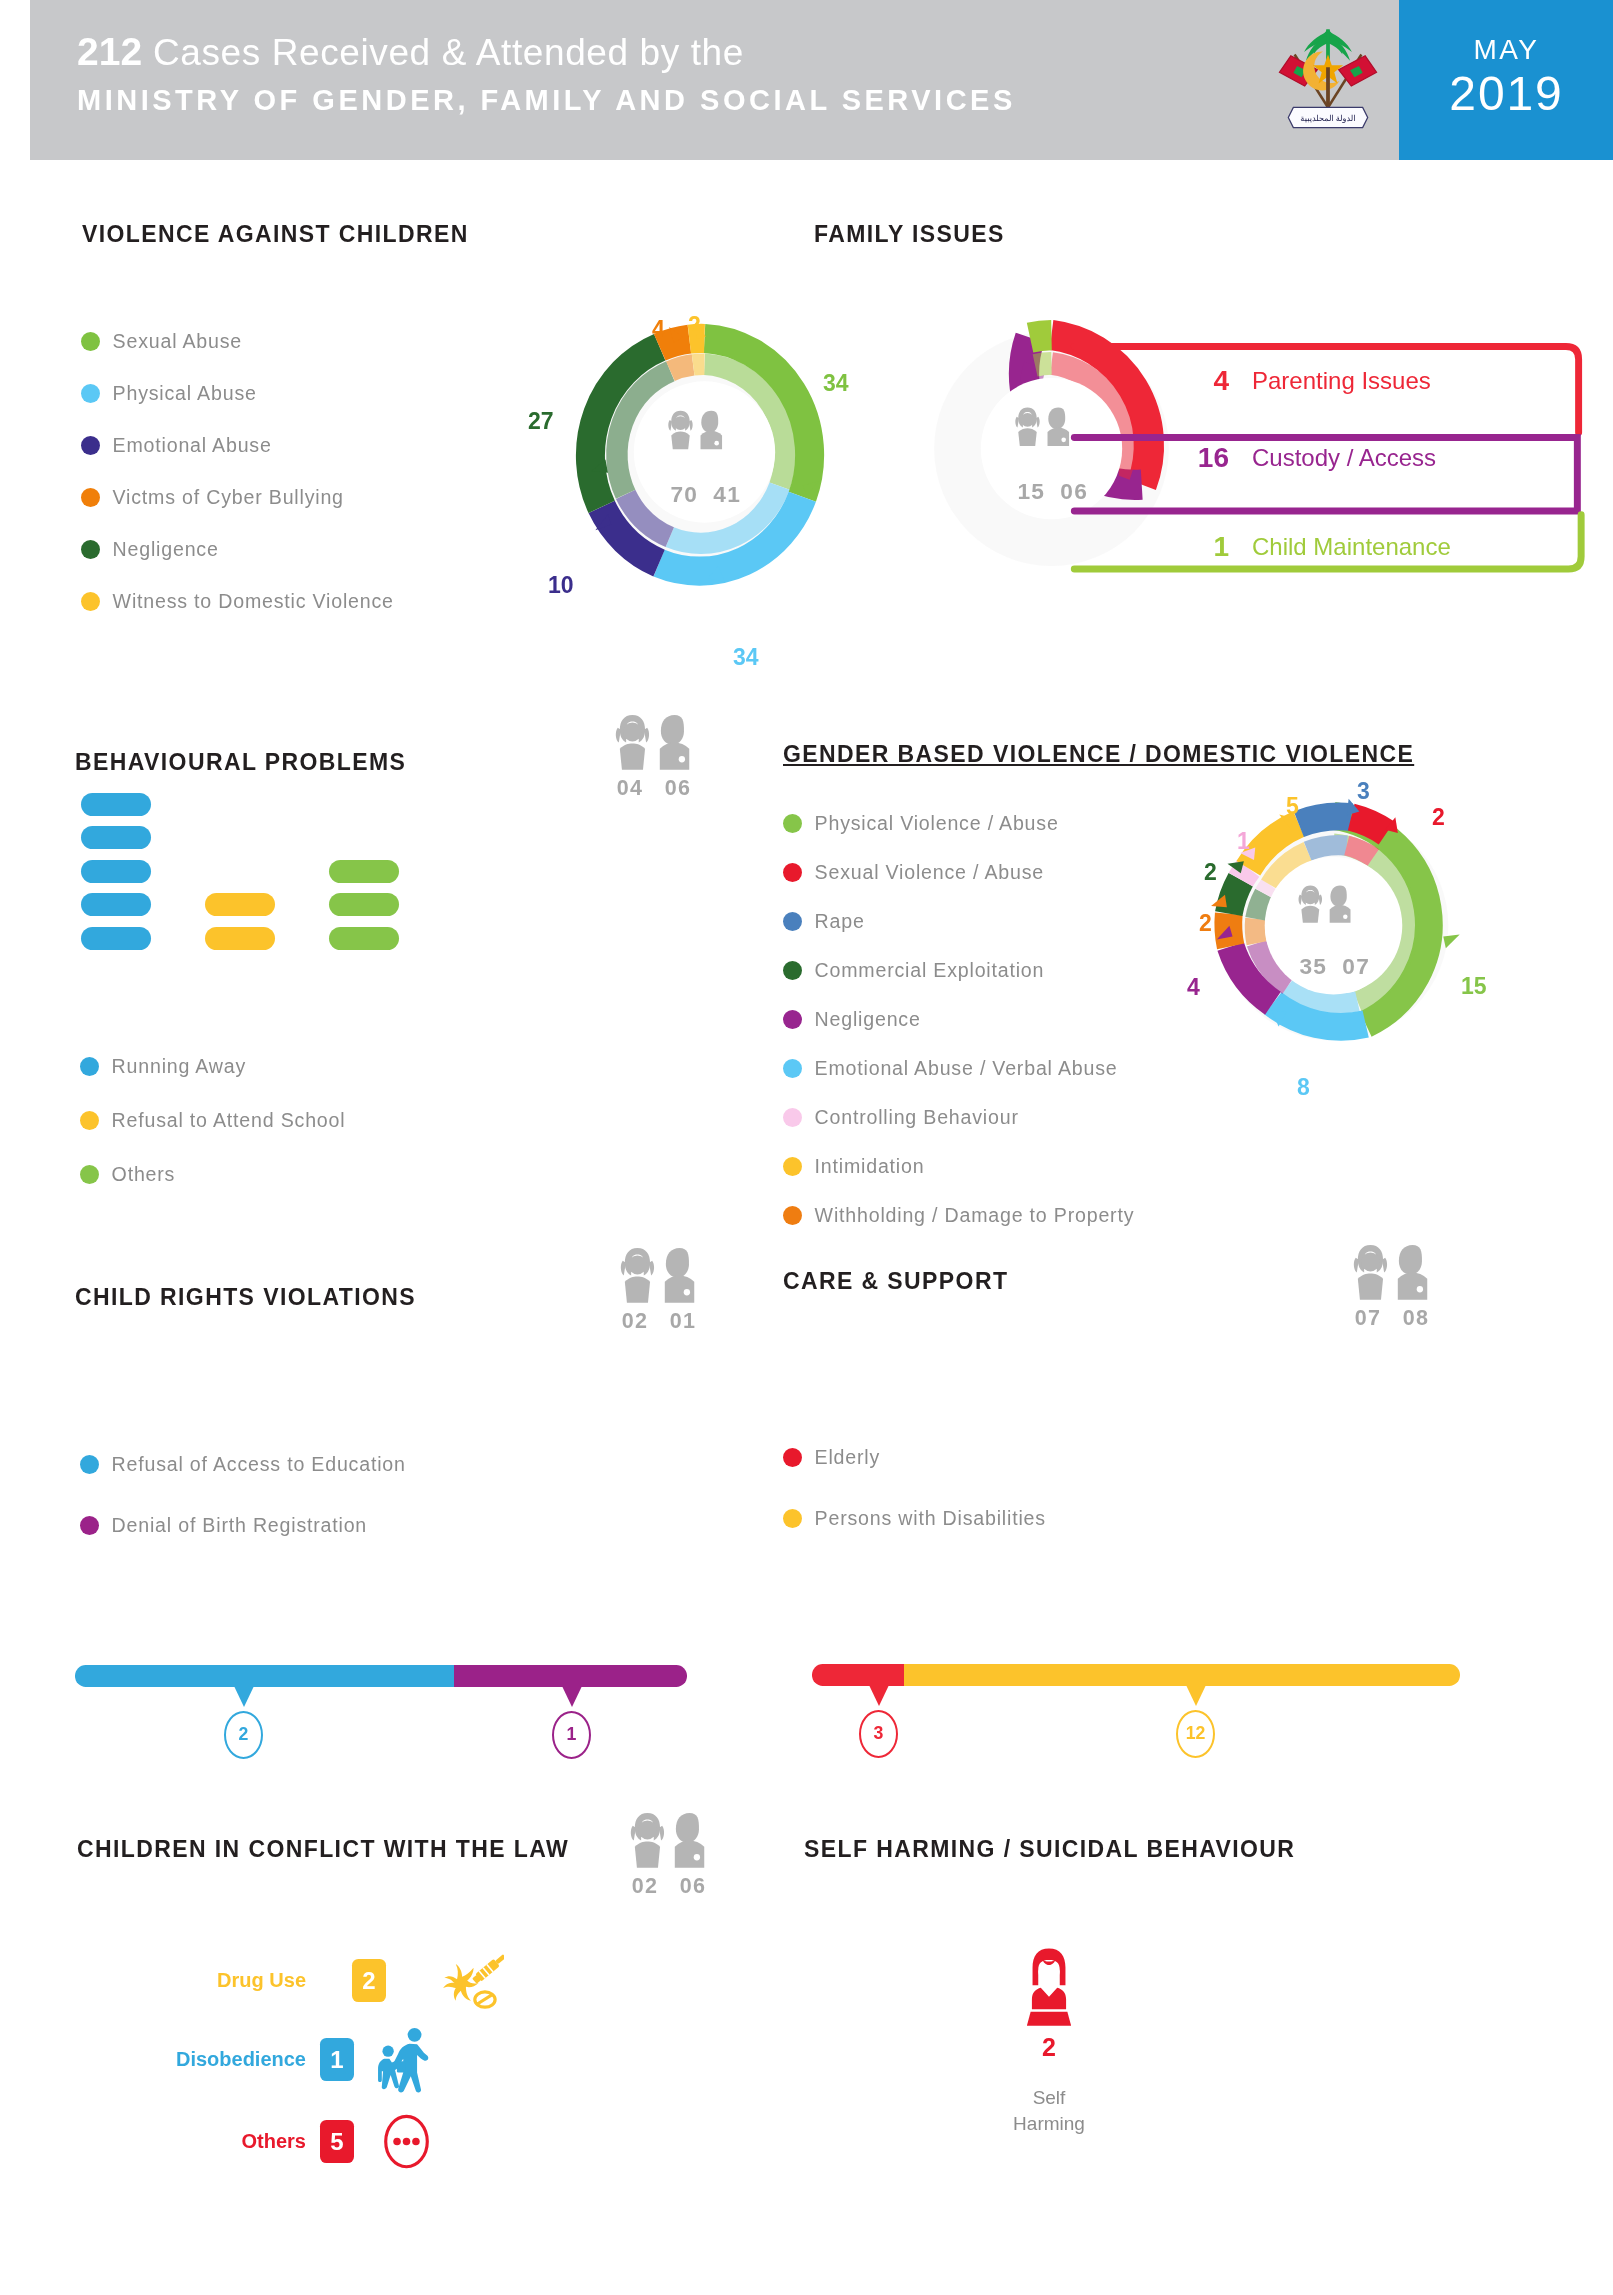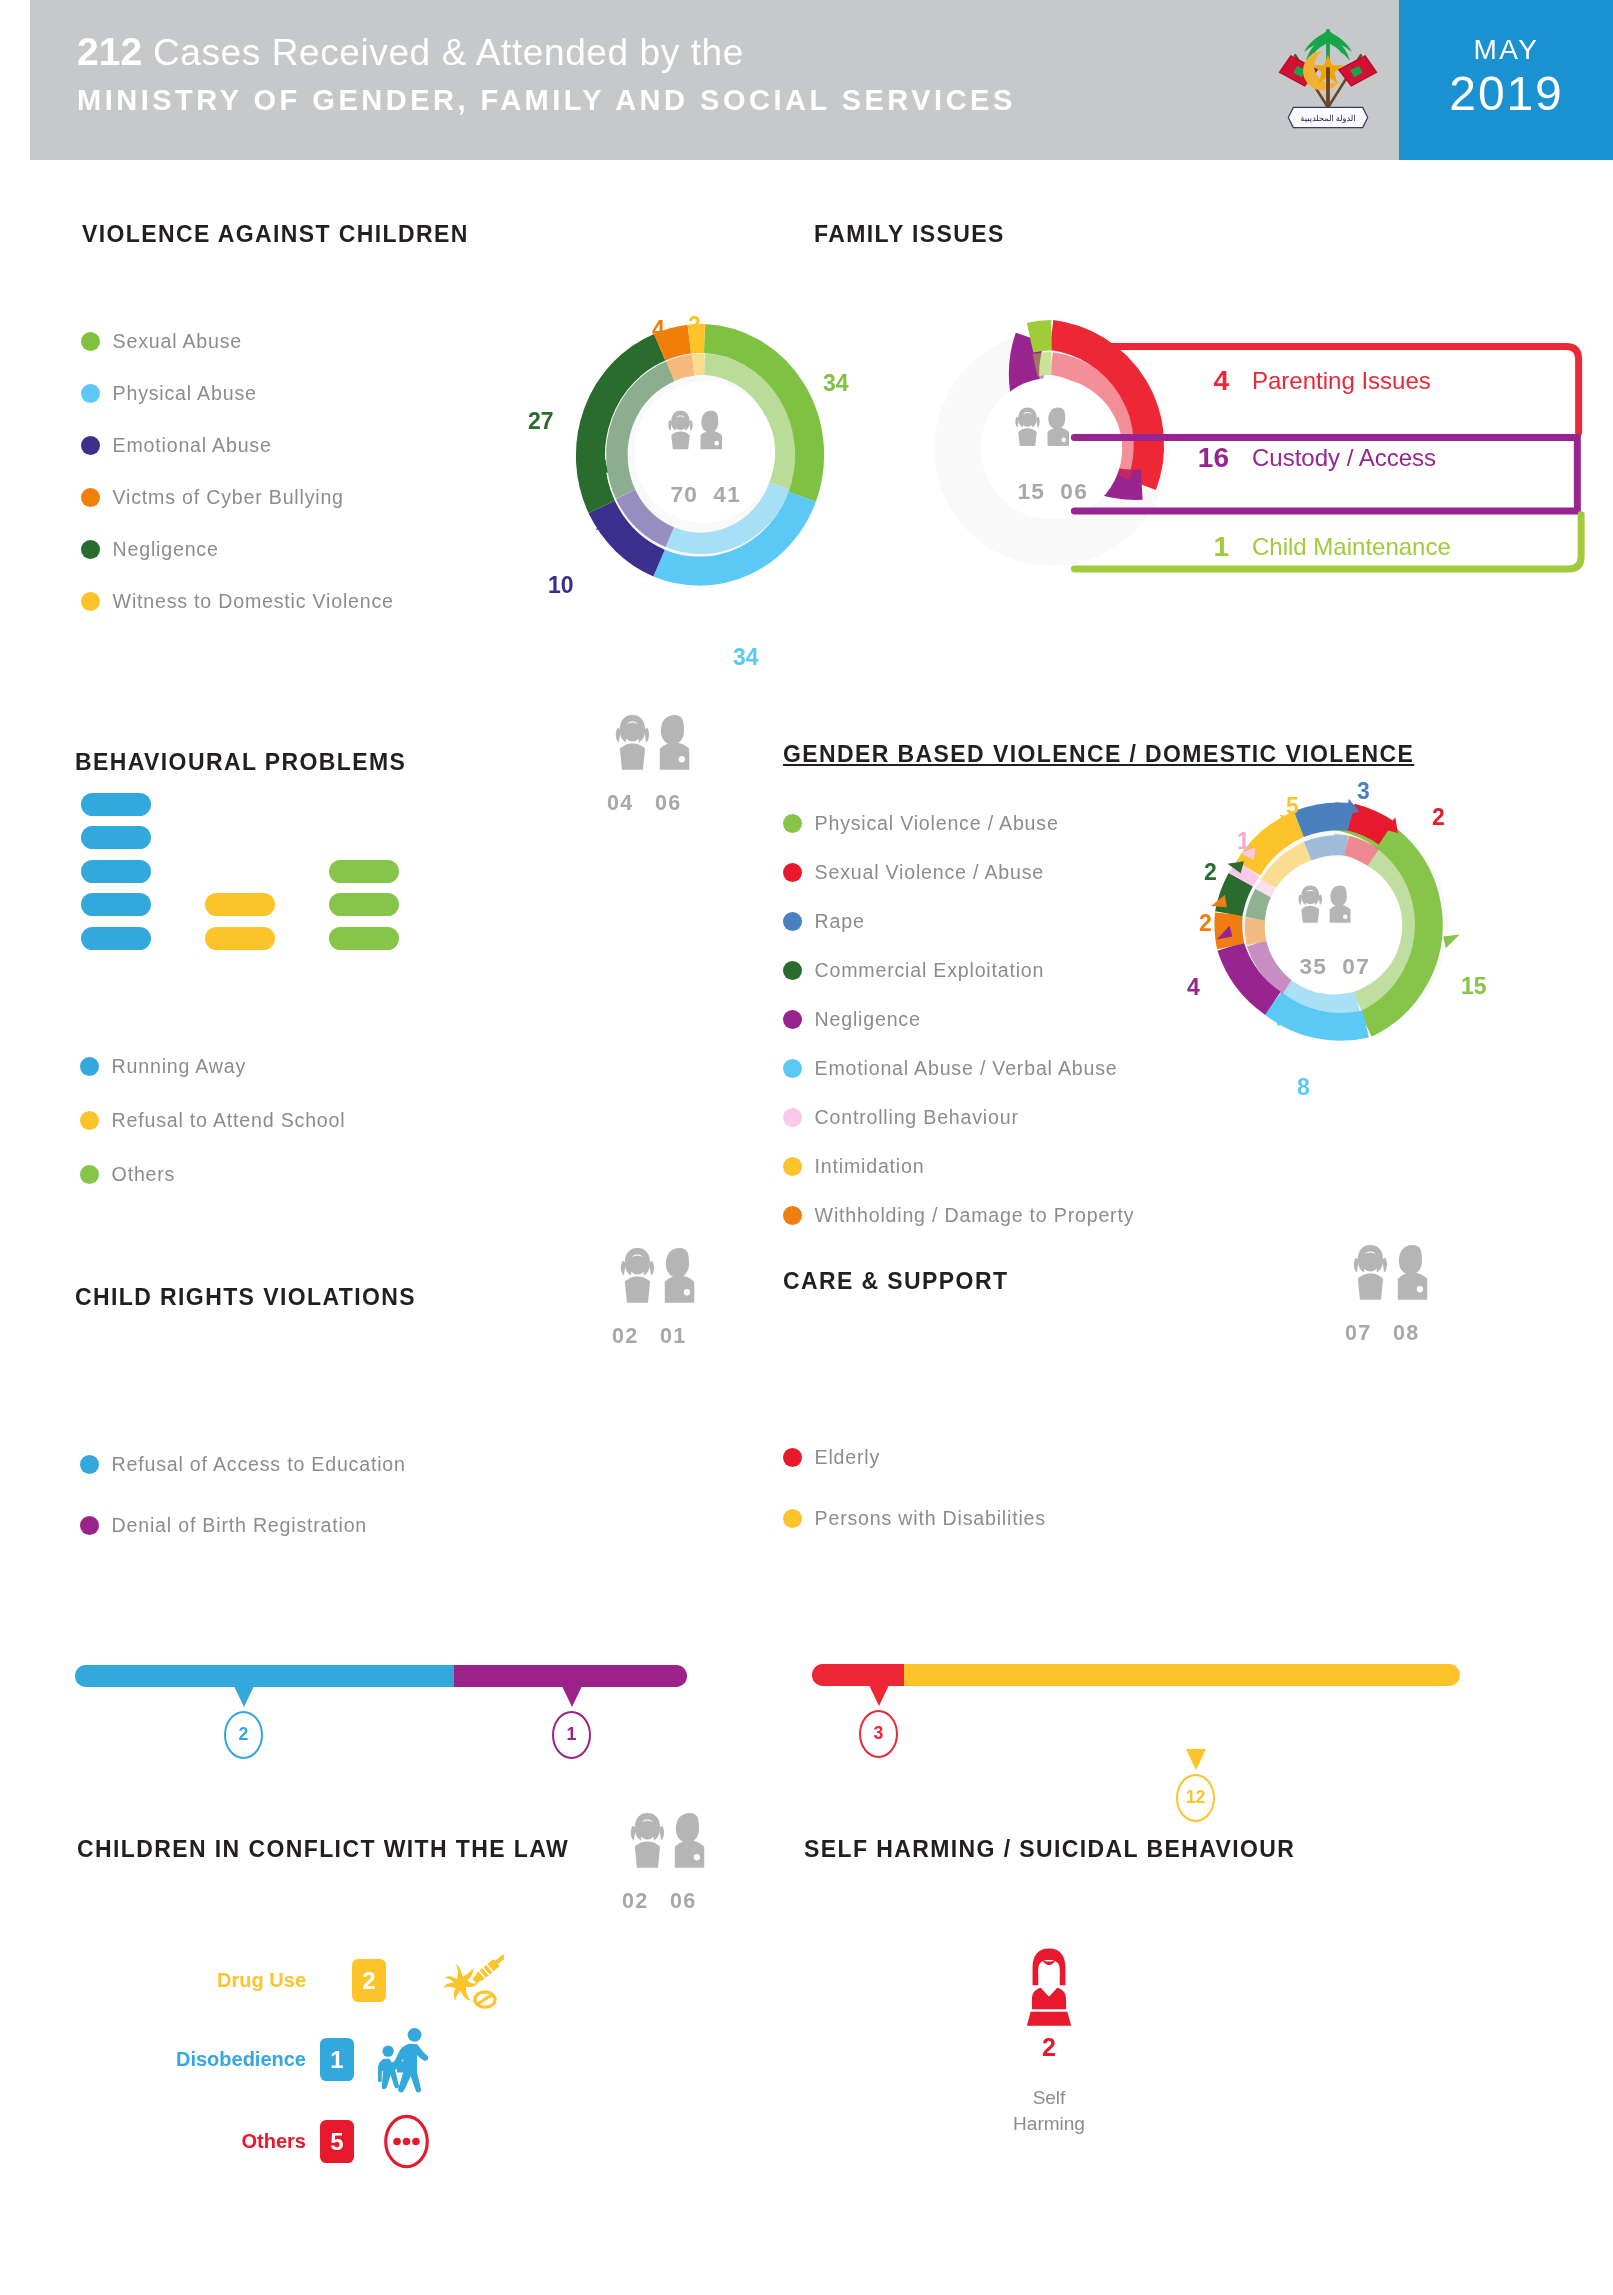--- a/index.html
+++ b/index.html
@@ -34,21 +34,21 @@
 
   
   .legend { position: absolute; }
   .legend-row { display: flex; align-items: center; height: 52px; }
   .legend-dot { width: 19px; height: 19px; border-radius: 50%; flex: 0 0 19px; }
   .legend-label { margin-left: 12.6px; font-size: 19.6px; color: #8c8c8c; letter-spacing: 0.8px; white-space: nowrap; font-weight: 300; }
 
   
   .couple { position: absolute; }
   .couple svg { display: block; }
-  .couple-nums { display: flex; gap: 21.5px; margin-top: 17px; }
+  .couple-nums { display: flex; justify-content: center; gap: 21.5px; margin-top: 2px; }
   .couple-num { font-size: 21.5px; font-weight: bold; color: #a8a8a8; letter-spacing: 1.3px; }
 
   
   .donut { position: absolute; }
   .donut svg { display: block; overflow: visible; }
   .donut-center-num { font-size: 36px; font-weight: bold; fill: #a8a8a8; letter-spacing: 2px; }
 
   .dlabel { position: absolute; font-weight: bold; font-size: 23px; }
 
   
@@ -482,21 +482,21 @@
   </div>
 
   <div class="sliderbar" style="left:812px; top:1664px; width:648px;">
     <div class="seg" style="width:92px; background:#ee2737"></div>
     <div class="seg" style="width:556px; background:#fcc32b"></div>
   </div>
   <div class="pin" style="left:859px; top:1685px;">
     <div class="pin-tri" style="border-top:21.5px solid #ee2737;"></div>
     <div class="pin-bubble" style="border-color:#ee2737; color:#ee2737;">3</div>
   </div>
-  <div class="pin" style="left:1176px; top:1749px;text-align:right;">
+  <div class="pin" style="left:1176px; top:1685px;text-align:right;">
     <div class="pin-tri" style="border-top:21.5px solid #fcc32b;"></div>
     <div class="pin-bubble" style="border-color:#fcc32b; color:#fcc32b;">12</div>
   </div>
 
   <div class="sec-title" style="left:77px; top:1836px;">CHILDREN IN CONFLICT WITH THE LAW</div>
 
   <div class="couple" style="left:622px; top:1811px; width:114px;">
     <svg width="114" height="61" viewBox="0 0 96 58" fill="#b5b5b5">
       <path d="M18 2 C10 2 6 8 6 16 C6 22 8 26 12 28 L12 16 C12 10 14 8 18 8 C22 8 24 10 24 16 L24 28 C28 26 30 22 30 16 C30 8 26 2 18 2 Z"></path>
       <circle cx="18" cy="18" r="9"></circle>

